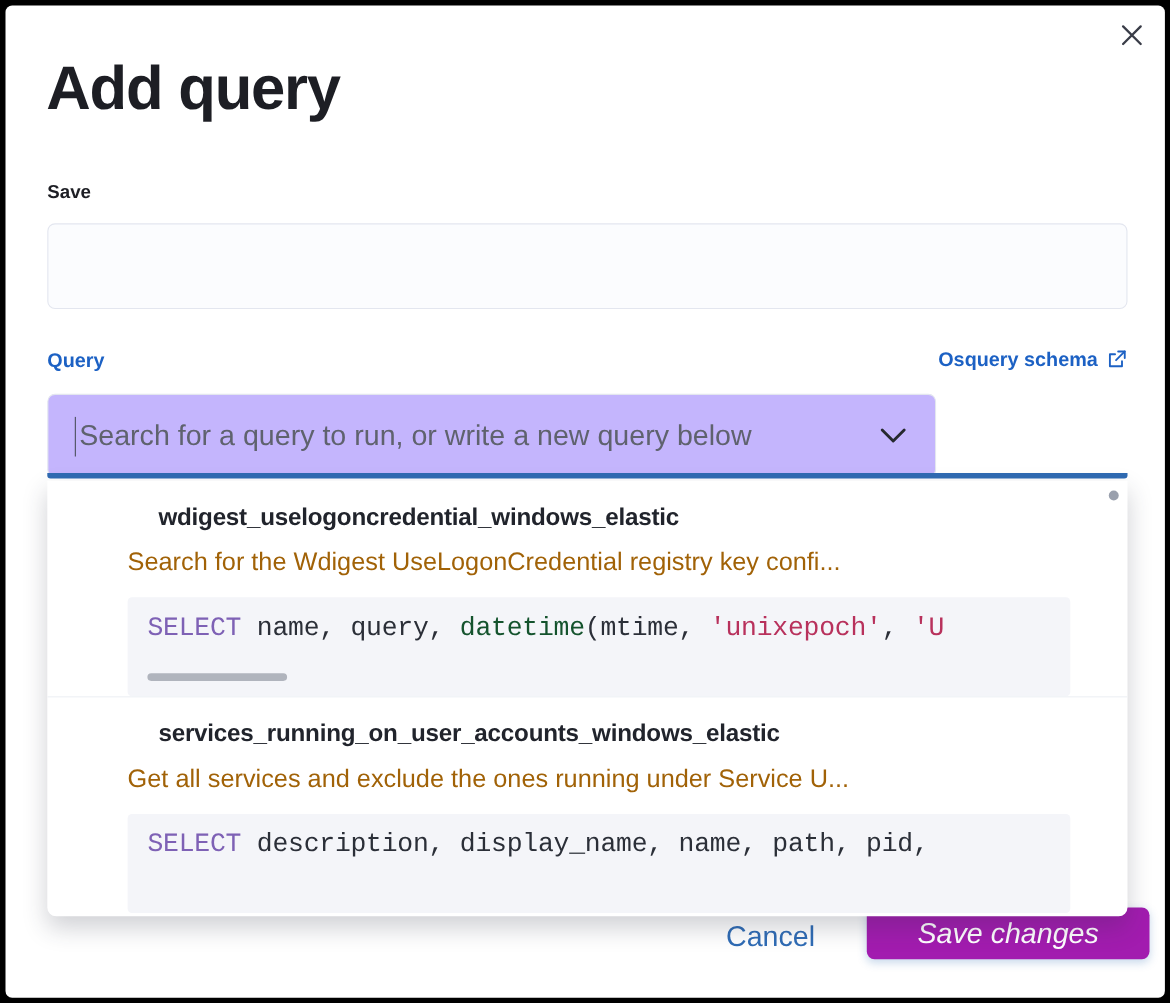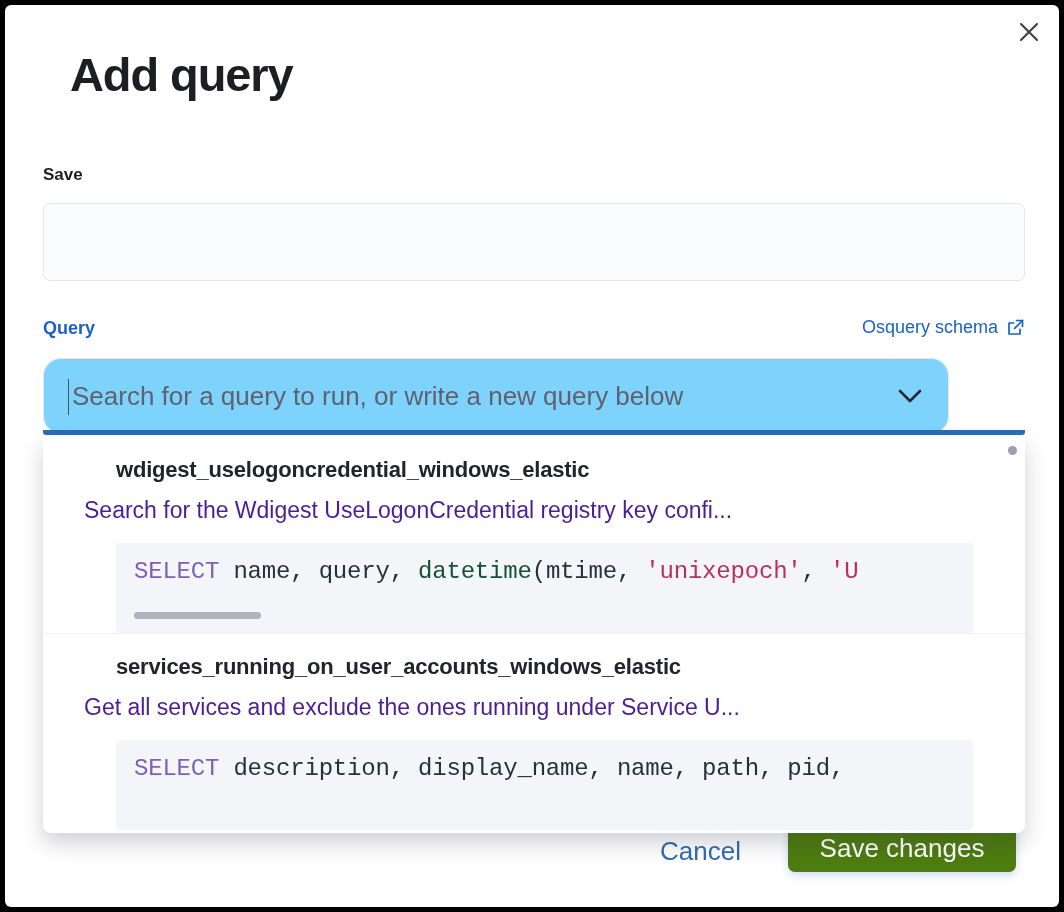--- a/index.html
+++ b/index.html
@@ -42,27 +42,26 @@
     background: transparent;
     border: none;
     border-radius: 4px;
   }
   #close-btn svg { display: block; }
 
   
   #title {
     position: absolute;
     left: 37px; top: 43px;
-    font-size: 47px;
+    font-size: 56px;
     font-weight: 700;
     letter-spacing: -1.1px;
     color: #1d1e24;
     line-height: 1.15;
     white-space: nowrap;
-    margin-left: 28px;
   }
 
   
   #label-text {
     position: absolute;
     left: 38px; top: 160px;
     font-size: 17px;
     font-weight: 700;
     color: #1d1e24;
   }
@@ -85,39 +84,39 @@
     position: absolute;
     left: 38px; top: 313px;
     font-size: 18px;
     font-weight: 700;
     color: #1c61c4;
   }
   #schema-link {
     position: absolute;
     right: 34px; top: 312px;
     display: flex;
-    align-items: center;
+    align-items: flex-start;
     gap: 8px;
     font-size: 18px;
-    font-weight: 400;
+    font-weight: 700;
     color: #1c61c4;
     text-decoration: none;
     cursor: pointer;
     white-space: nowrap;
   }
   #schema-link svg { display: block; }
 
   
   #combobox {
     position: absolute;
     left: 38px; top: 353px;
-    width: 906px; height: 76px;
-    background: #7dd3fc;
+    width: 808px; height: 76px;
+    background: #c4b5fd;
     border: 1px solid #e3e6ef;
-    border-radius: 18px;
+    border-radius: 7px;
     display: flex;
     align-items: center;
     cursor: text;
   }
   #combo-caret-bar {
     position: absolute;
     left: 24px; top: 20px;
     width: 1px; height: 36px;
     background: #4c4f5c;
   }
@@ -172,25 +171,26 @@
   }
   .dd-item + .dd-item { border-top: 1px solid #edeff4; }
   .dd-title {
     font-size: 22px;
     font-weight: 700;
     color: #21242c;
     padding: 0 28px 0 73px;
     letter-spacing: -0.2px;
     white-space: nowrap;
     overflow: hidden;
+    margin-left: 28px;
   }
   .dd-desc {
     font-size: 23px;
-    color: #4c1d95;
-    padding: 14px 28px 0 41px;
+    color: #a16207;
+    padding: 14px 28px 0 73px;
     white-space: nowrap;
     overflow: hidden;
   }
   .dd-code-wrap {
     margin: 19px 52px 0 73px;
     background: #f4f5f9;
     border-radius: 4px;
     padding: 14px 0 0 0;
     position: relative;
     height: 90px;
@@ -228,34 +228,35 @@
     border: none;
     font-family: "Liberation Sans", sans-serif;
     cursor: pointer;
     padding: 6px 10px;
     z-index: 10;
     margin-top: 12px;
   }
   #footer-save {
     position: absolute;
     left: 783px; top: 820px;
-    width: 228px; height: 47px;
-    background: #4d7c0f;
+    width: 257px; height: 47px;
+    background: #a21caf;
     color: #ffffff;
     border: none;
     border-radius: 7px;
     font-family: "Liberation Sans", sans-serif;
     font-size: 26px;
     font-weight: 400;
     cursor: pointer;
     z-index: 10;
     display: flex;
     align-items: center;
     justify-content: center;
     box-shadow: 0 3px 8px rgba(45, 108, 180, 0.25);
+    font-style: italic;
   }
 </style>
 </head>
 <body>
 
 <div id="frame">
   <div id="modal">
 
     <button id="close-btn">
       <span>

